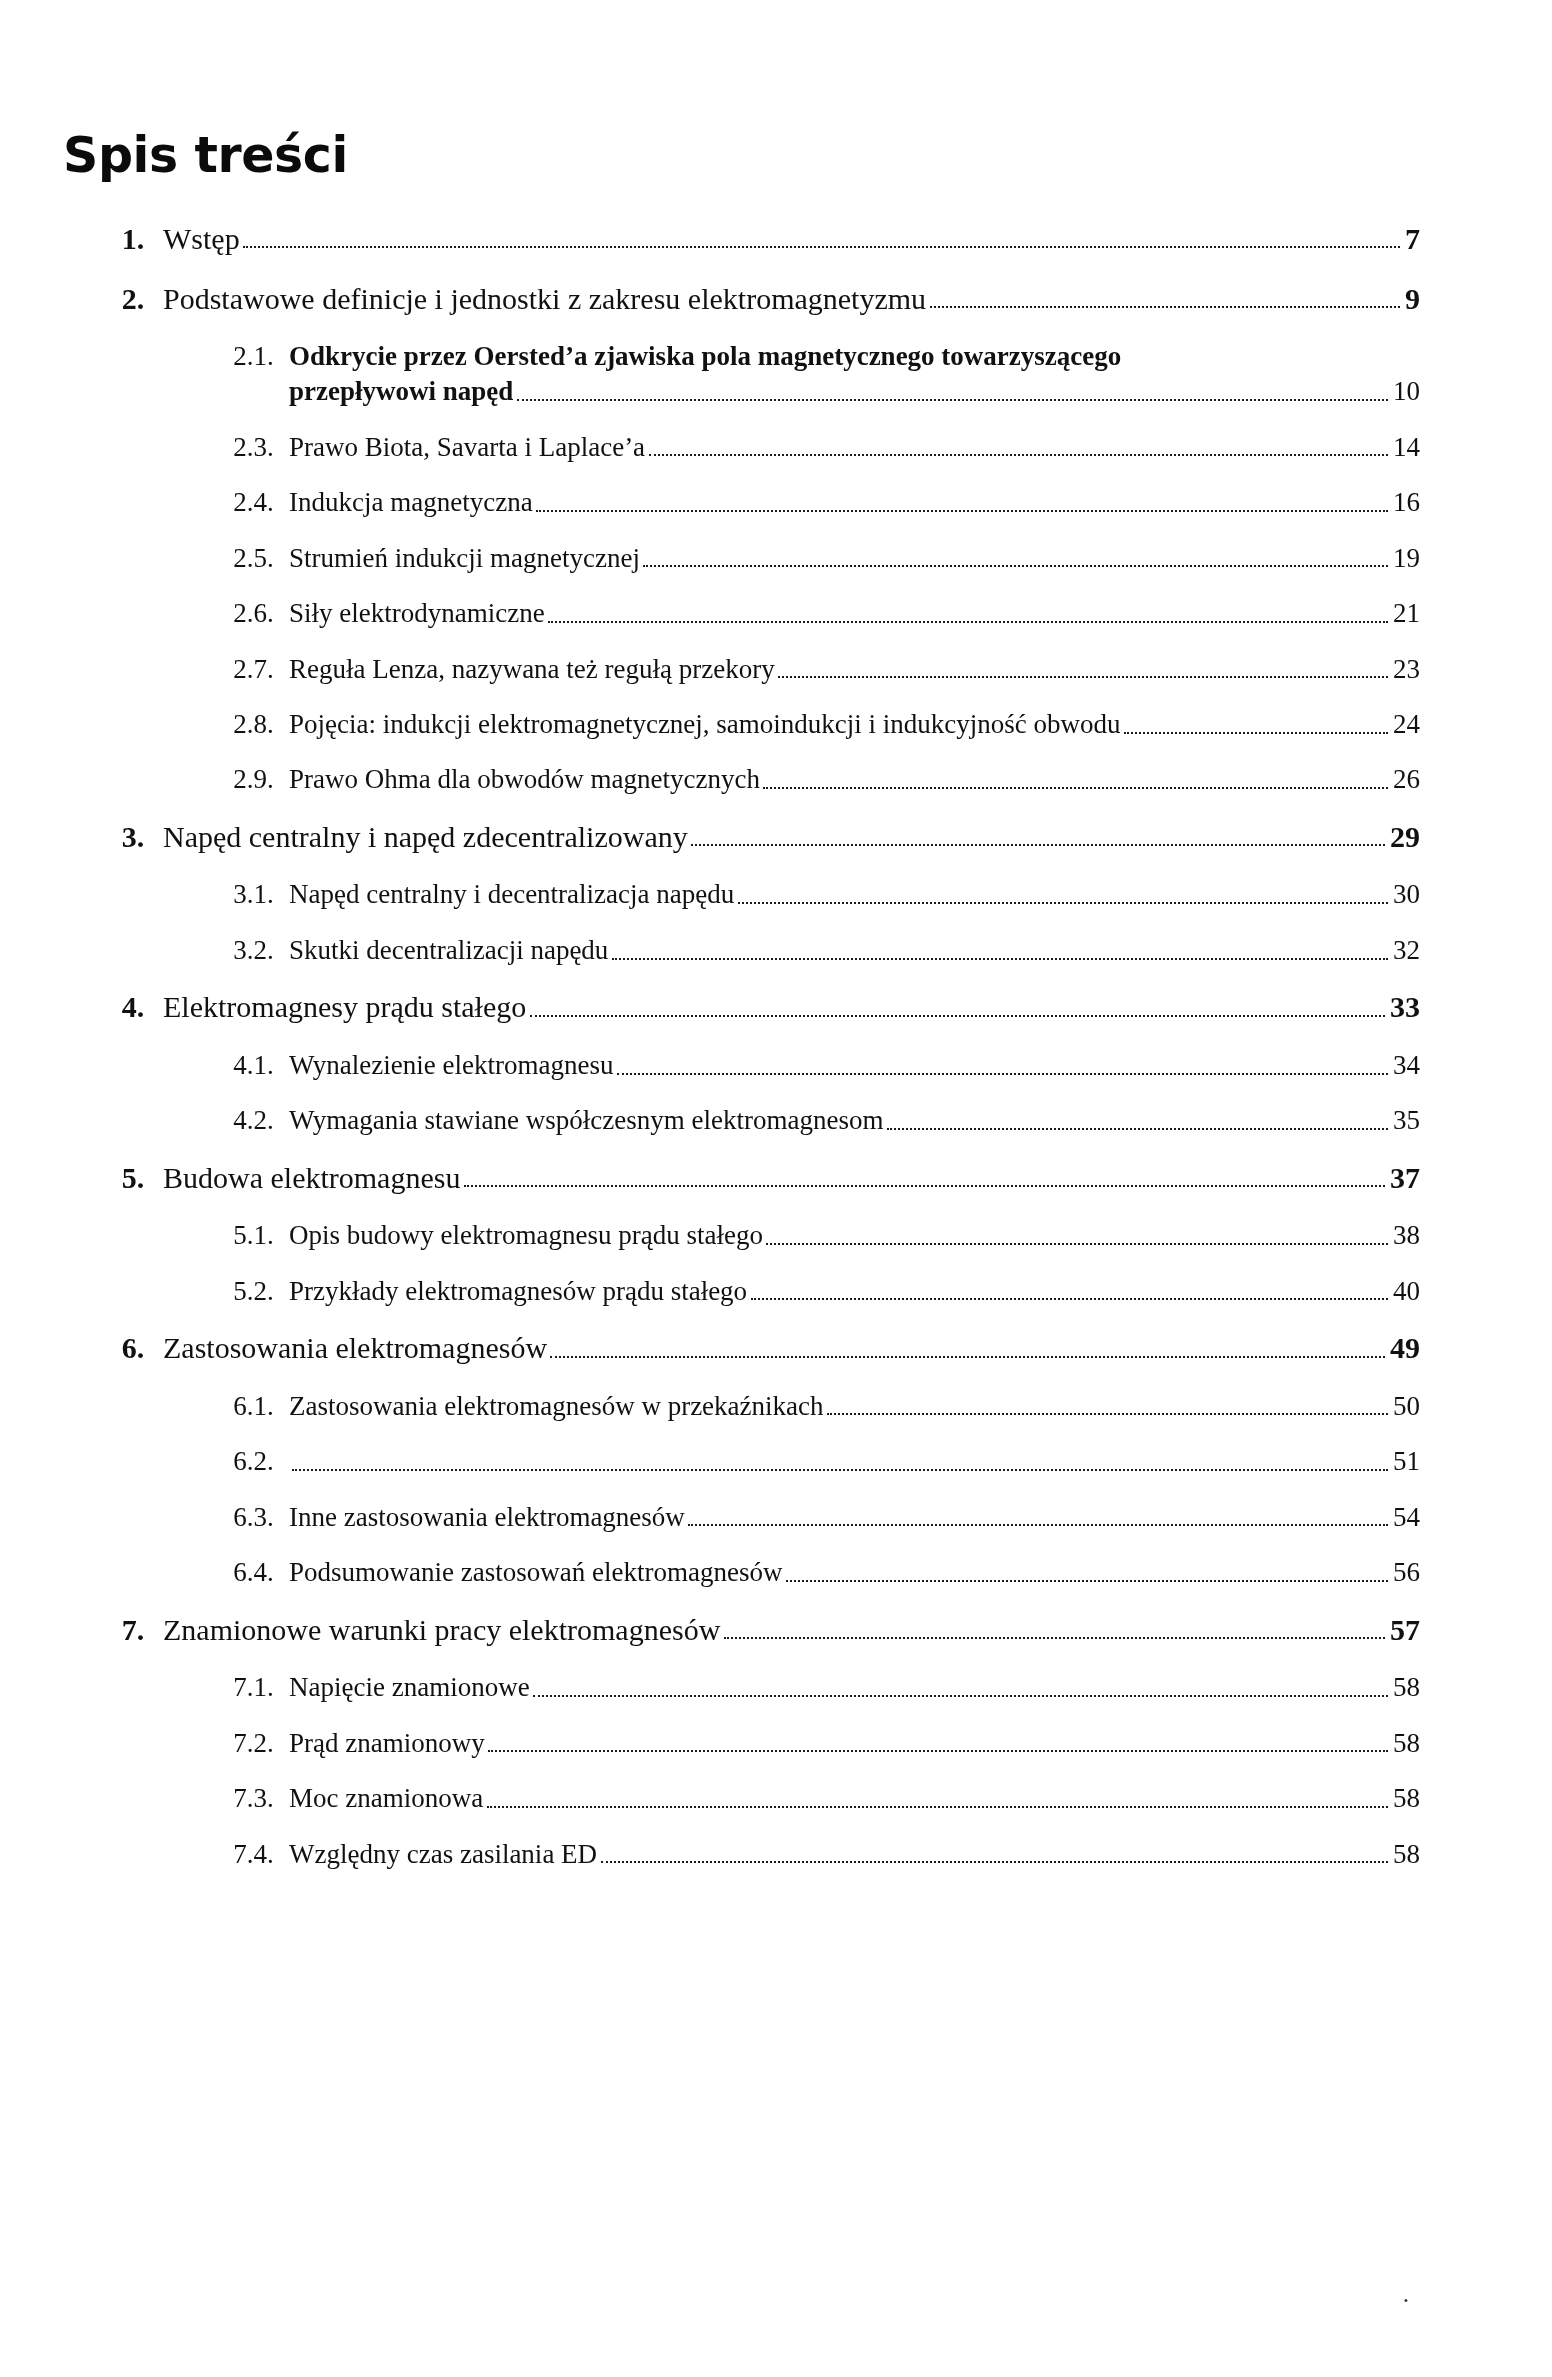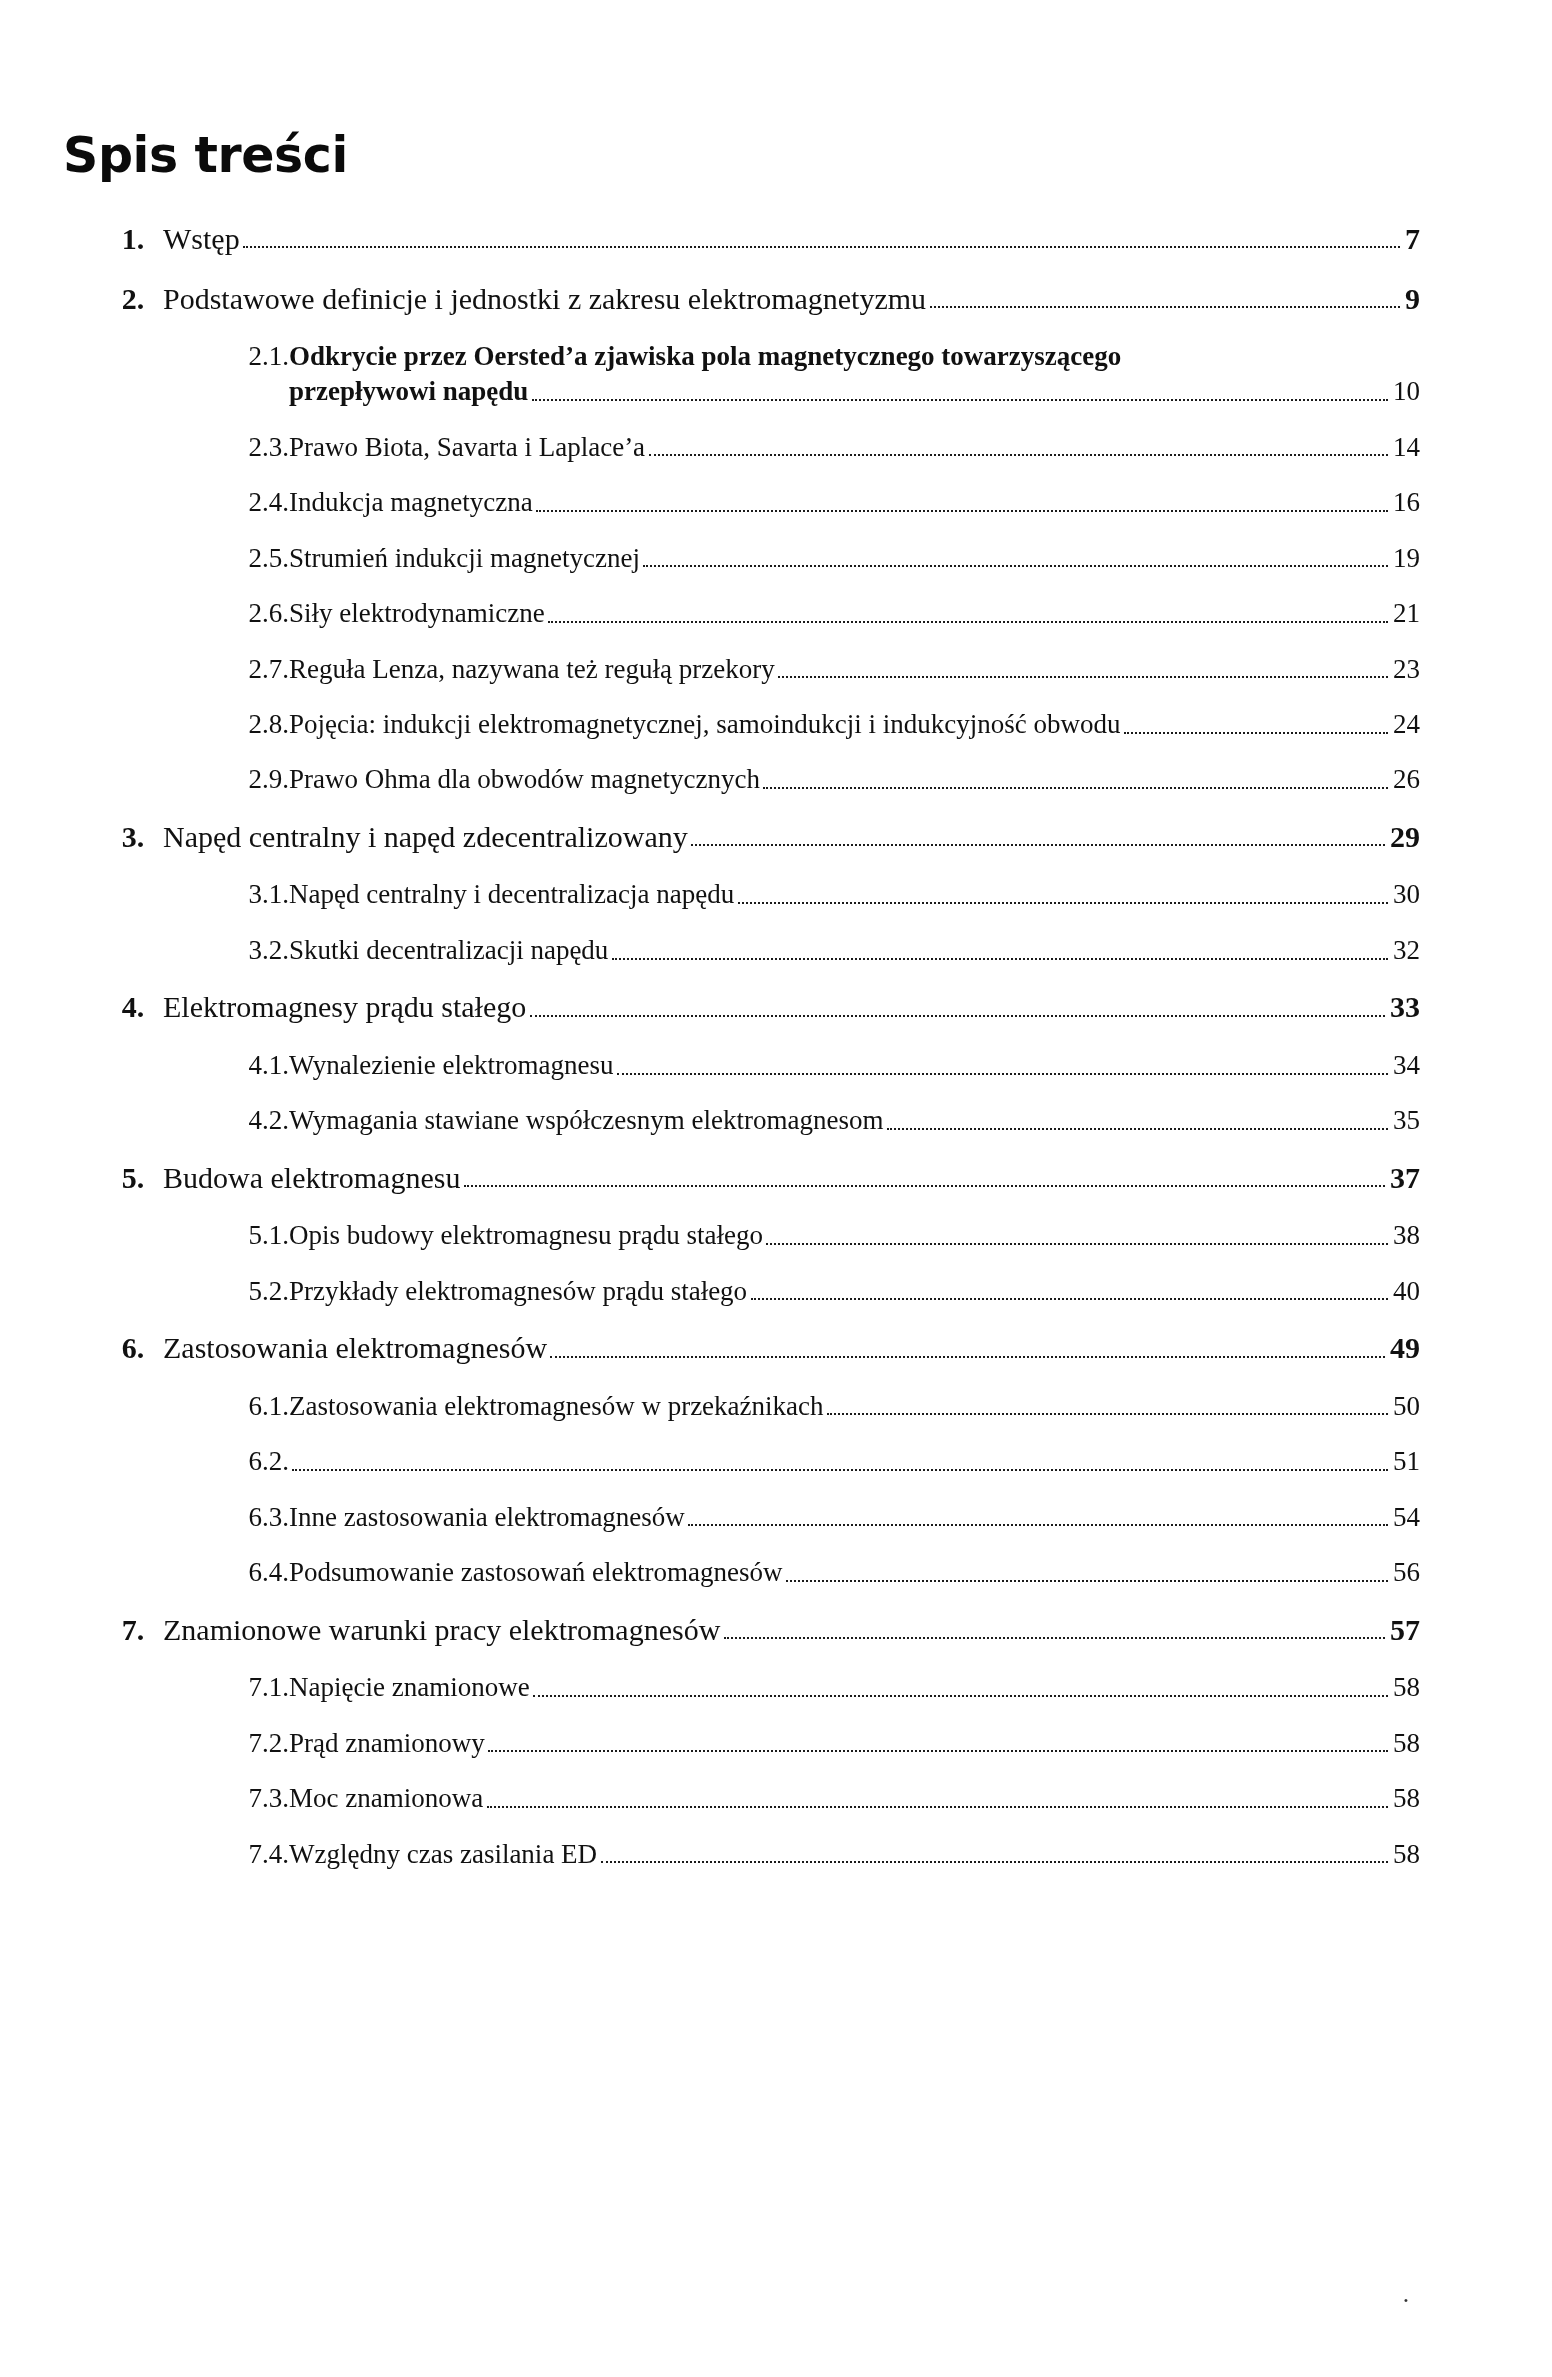--- a/index.html
+++ b/index.html
@@ -69,21 +69,21 @@
   }
   
   .lvl2 {
     margin: 0 0 20.4px 0;
     padding-left: 167px;
   }
   .lvl2 .num {
     font-size: 27px;
     width: 71px;
     flex: 0 0 71px;
-    text-align: right;
+    text-align: center;
     line-height: 1.3;
   }
   .lvl2 .label {
     font-size: 27px;
     line-height: 1.3;
   }
   .lvl2 .page-no {
     font-size: 27px;
     line-height: 1.3;
     padding-left: 1.7px;
@@ -144,21 +144,21 @@
         <span class="label">Podstawowe definicje i jednostki z zakresu elektromagnetyzmu</span>
         <span class="leader"></span>
         <span class="page-no">9</span>
       </li>
       <li class="entry multiline lvl2">
         <div class="firstline">
           <span class="num">2.1.</span>
           <span class="label">Odkrycie przez Oersted’a zjawiska pola magnetycznego towarzyszącego</span>
         </div>
         <div class="secondline">
-          <span class="label nowrap">przepływowi napędu</span>
+          <span class="label nowrap">przepływowi napęd</span>
           <span class="leader"></span>
           <span class="page-no">10</span>
         </div>
       </li>
       <li class="entry lvl2">
         <span class="num">2.3.</span>
         <span class="label">Prawo Biota, Savarta i Laplace’a</span>
         <span class="leader"></span>
         <span class="page-no">14</span>
       </li>

